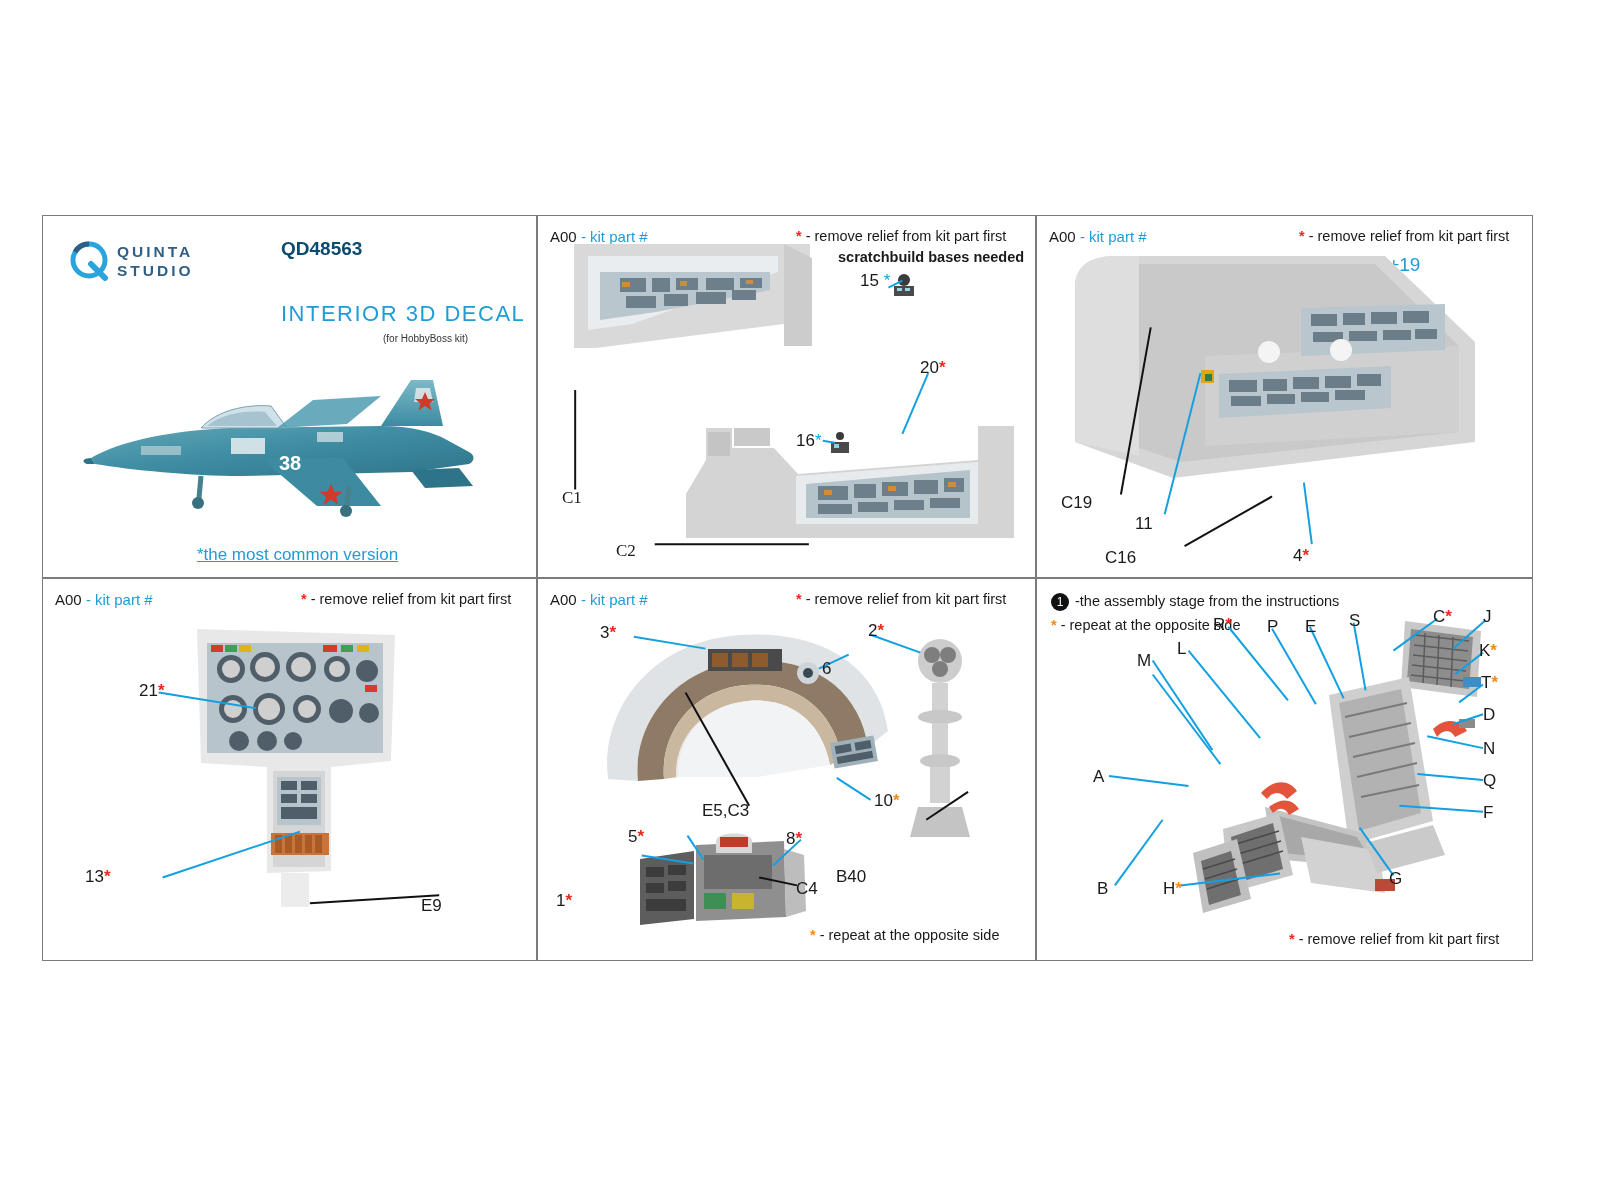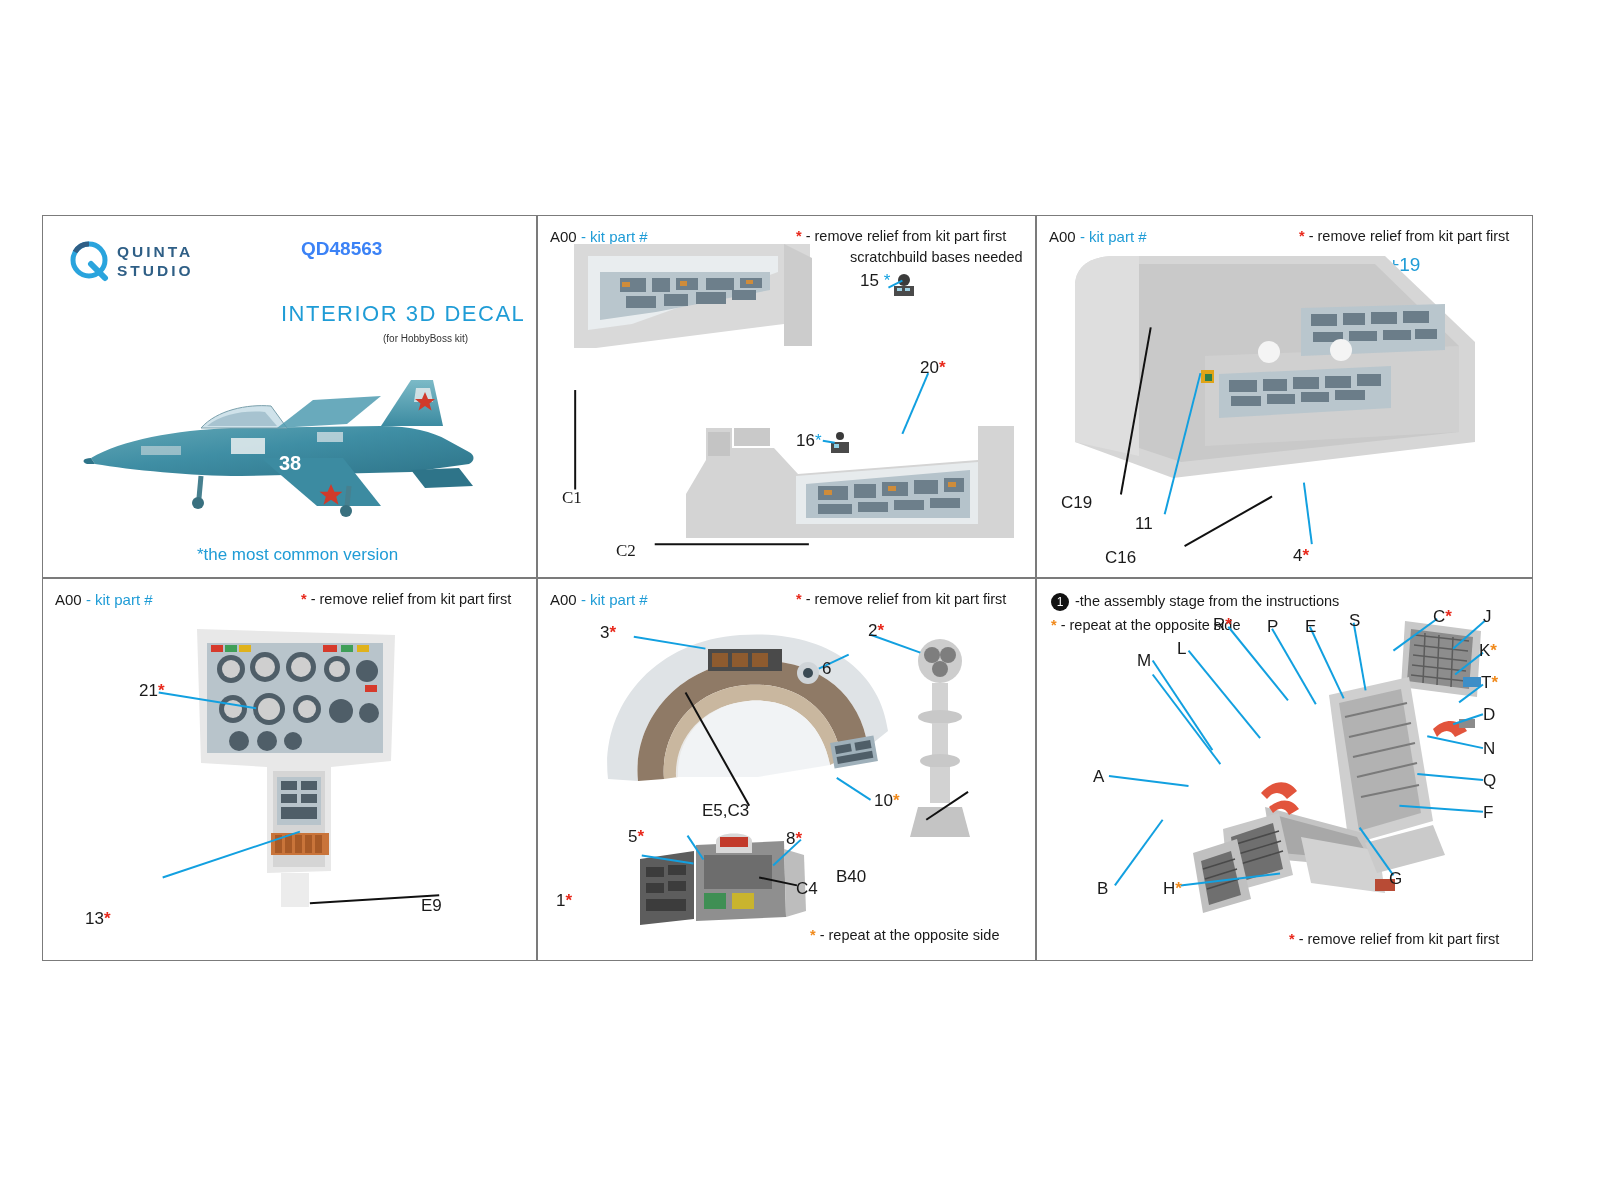--- a/index.html
+++ b/index.html
@@ -60,23 +60,22 @@
     font-size: 15.5px;
     letter-spacing: 3px;
     color: #2f5f86;
     line-height: 19px;
     font-weight: bold;
   }
   .code {
     position: absolute;
     left: 238px; top: 22px;
     font-size: 19px;
-    color: #3b82f6;
+    color: #0c4a6e;
     font-weight: bold;
-    margin-left: 20px;
   }
   .title-main {
     position: absolute;
     left: 238px; top: 46px;
     font-size: 23px;
     color: #1f9cd6;
     font-weight: bold;
   }
   .title-sub {
     position: absolute;
@@ -90,20 +89,21 @@
     left: 340px; top: 117px;
     font-size: 10px;
     color: #333;
   }
   .common-note {
     position: absolute;
     left: 16px; right: 0; bottom: 12px;
     text-align: center;
     font-size: 17px;
     color: #1f9cd6;
+    text-decoration: underline;
   }
 
   
   .lbl {
     position: absolute;
     font-size: 17px;
     color: #1a1a1a;
     white-space: nowrap;
   }
   .lbl.blue { color: #1f9cd6; }
@@ -209,21 +209,21 @@
 
   <div class="panel" id="panel-c1c2">
     <div class="hdr-left" style="left:12px; top:12px;">
       <span>A00</span>
       <span class="kitpart">- kit part #</span>
     </div>
     <div class="hdr-note" style="left:258px; top:12px;">
       <span class="star-red">*</span>
       <span>- remove relief from kit part first</span>
     </div>
-    <div class="hdr-note" style="left:312px; top:33px;">
+    <div class="hdr-note" style="left:300px; top:33px;font-weight:bold;">
       <span>scratchbuild bases needed</span>
     </div>
 
     <svg class="art" style="left:22px; top:22px; width:270px; height:140px;" viewBox="0 0 270 140">
       <path d="M14 6 L250 6 L250 38 L252 38 L252 108 L224 108 L224 86 L36 110 L14 110 Z" fill="#d9d9d9"></path>
       <path d="M28 18 L218 18 L218 34 L72 86 L28 92 Z" fill="#e9edef"></path>
       <path d="M40 34 L210 34 L210 52 L96 74 L40 82 Z" fill="#b9c6cd"></path>
       <g fill="#6d7f8b">
         <rect x="60" y="40" width="26" height="14"></rect>
           <rect x="92" y="40" width="18" height="14"></rect>
@@ -436,21 +436,21 @@
 
     <svg class="overlay" viewBox="0 0 495 383">
       <path class="leader-blue" d="M116 114 L214 130"></path>
       <path class="leader-blue" d="M120 300 L258 254"></path>
       <path class="leader-black" d="M268 326 L398 318"></path>
     </svg>
 
     <div class="lbl" style="left:96px; top:102px;">
       <span>21</span><span class="star-red">*</span>
     </div>
-    <div class="lbl" style="left:42px; top:288px;margin-top:42px;">
+    <div class="lbl" style="left:42px; top:288px;">
       <span>13</span><span class="star-red">*</span>
     </div>
     <div class="lbl" style="left:378px; top:310px;margin-top:7px;">E9</div>
   </div>
 
   <div class="panel" id="panel-canopy">
     <div class="hdr-left" style="left:12px; top:12px;">
       <span>A00</span>
       <span class="kitpart">- kit part #</span>
     </div>

